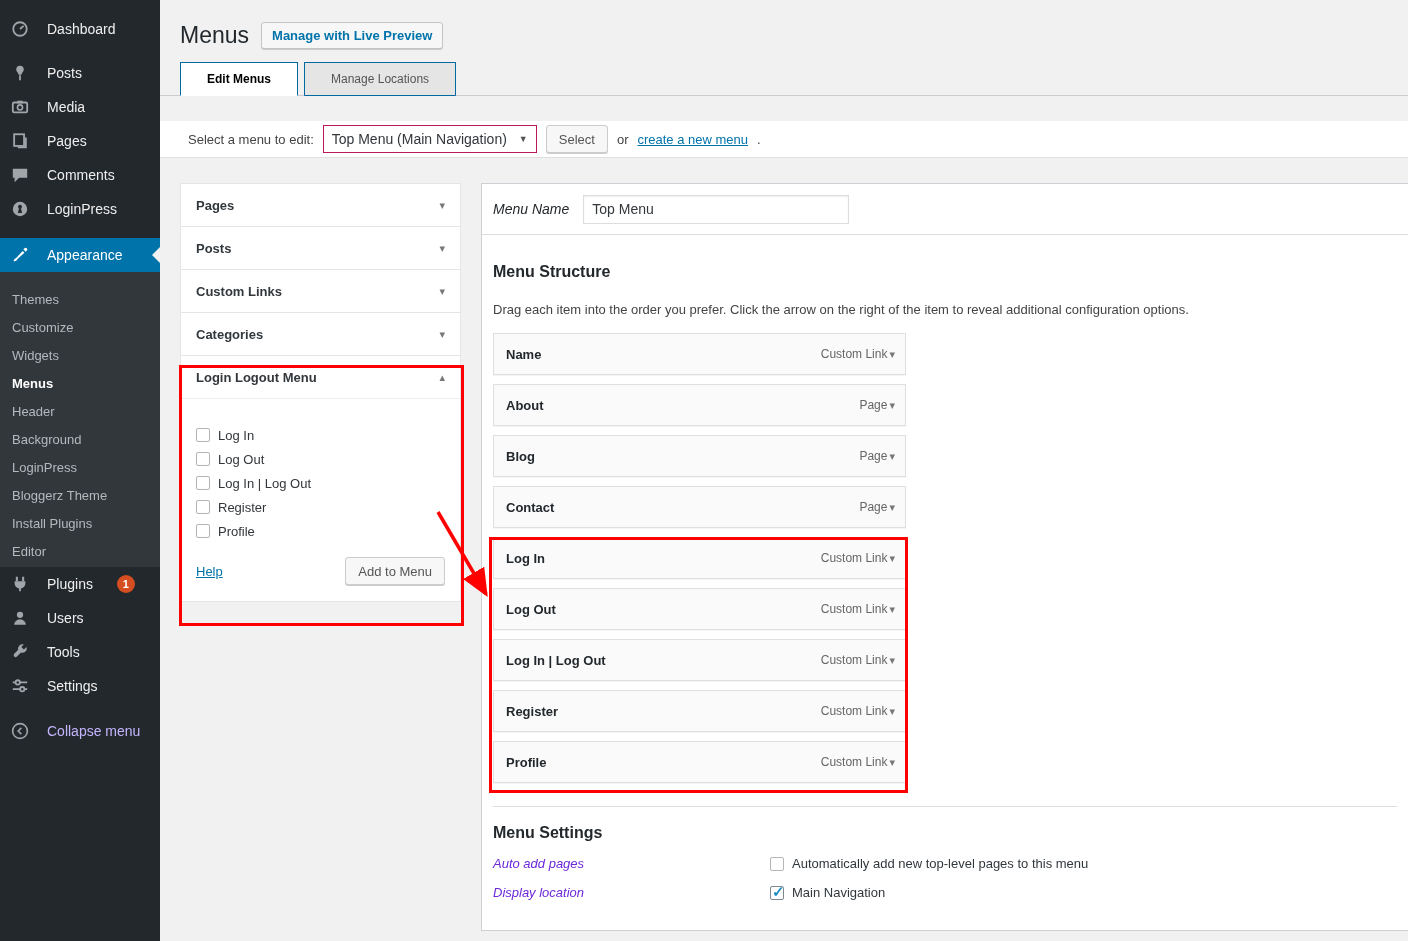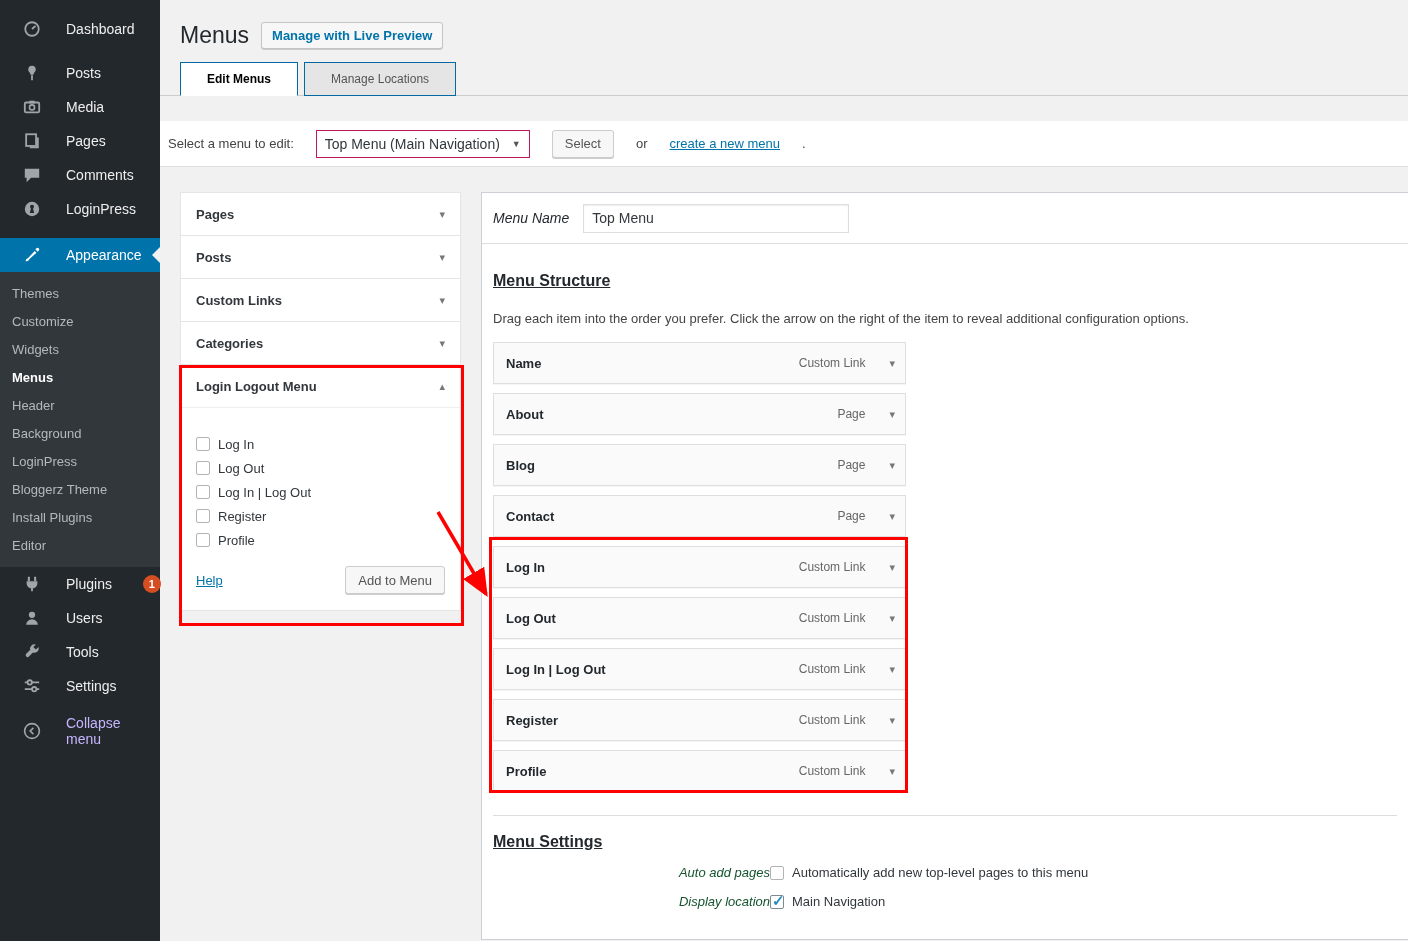--- a/index.html
+++ b/index.html
@@ -3,49 +3,49 @@
 <meta charset="utf-8">
 <style>
   * { margin:0; padding:0; box-sizing:border-box; }
   html,body { width:1408px; height:941px; }
   body { font-family:"Liberation Sans",sans-serif; font-size:13px; color:#444;
          background:#f1f1f1; position:relative; overflow:hidden; }
   .app { display:flex; width:100%; height:100%; }
 
   
   .sidebar { width:160px; flex-shrink:0; background:#23282d; color:#eee; padding-top:12px; position:relative; z-index:2; }
-  .sb-item { height:34px; display:flex; align-items:center; gap:24px; padding:0 22px; font-size:14px; color:#eee; cursor:pointer; }
+  .sb-item { height:34px; display:flex; align-items:center; gap:17px; padding:0 10px; font-size:14px; color:#eee; cursor:pointer; }
   .sb-item .icon { width:20px; height:20px; display:flex; align-items:center; justify-content:center; color:#a0a5aa; flex-shrink:0; }
   .sb-item .icon svg { display:block; }
   .sb-sep { height:10px; }
   .sb-sep2 { height:12px; }
   .sb-item.active { background:#0073aa; color:#fff; position:relative; }
   .sb-item.active .icon { color:#fff; }
   .sb-item.active::after { content:""; position:absolute; right:0; top:50%; margin-top:-8px;
       border:8px solid transparent; border-right-color:#f1f1f1; }
   .submenu { background:#32373c; padding:7px 0 8px; }
-  .submenu-item { height:28px; display:flex; align-items:center; padding:0 12px; font-size:13px; color:#b4b9be; cursor:pointer; }
+  .submenu-item { height:28px; display:flex; align-items:flex-end; padding:0 12px; font-size:13px; color:#b4b9be; cursor:pointer; }
   .submenu-item.active { color:#fff; font-weight:bold; }
   .badge { background:#d54e21; color:#fff; font-size:11px; min-width:18px; height:18px; border-radius:9px;
       display:inline-flex; align-items:center; justify-content:center; padding:0 5px; margin-left:7px; font-weight:bold; }
   .collapse-item { margin-top:11px; color:#c4b5fd; }
 
   
   .content { flex:1; position:relative; min-width:0; }
   .title-row { padding:20px 0 0 20px; display:flex; align-items:center; gap:12px; height:50px; }
   .page-title { font-size:23px; font-weight:400; color:#23282d; line-height:30px; }
   .live-preview-btn { background:#f7f7f7; border:1px solid #c3c4c7; border-radius:3px; color:#0073aa;
       font-size:13px; font-weight:600; padding:5px 10px; cursor:pointer; box-shadow:0 1px 0 #ccc; font-family:inherit; }
   .tabs { margin-top:12px; padding-left:20px; border-bottom:1px solid #ccc; display:flex; }
   .tab { padding:7px 26px; font-size:12px; line-height:18px; background:#e5e5e5; border:1px solid #0369a1;
       margin-right:6px; margin-bottom:-1px; color:#555; cursor:pointer; }
   .tab.active { background:#fff; color:#000; border-bottom-color:#fff; font-weight:600; }
 
-  .select-bar { margin-top:25px; background:#fff; height:46px; display:flex; align-items:center;
-      padding-left:8px; gap:22px; border-bottom:1px solid #dfdfdf; }
+  .select-bar { margin-top:25px; background:#fff; height:37px; display:flex; align-items:center;
+      padding-left:28px; gap:9px; border-bottom:1px solid #dfdfdf; }
   .dropdown { height:28px; min-width:203px; background:#fff; border:1px solid #be185d; display:inline-flex;
       align-items:center; justify-content:flex-end; padding:0 8px; font-size:14px; color:#32373c; cursor:pointer; }
   .dropdown .arrow { font-size:9px; color:#555; margin-left:12px; }
   .btn { background:#f7f7f7; border:1px solid #ccc; border-radius:3px; color:#555; font-size:13px;
       padding:5px 12px; cursor:pointer; box-shadow:0 1px 0 #ccc; font-family:inherit; height:28px; }
   .link { color:#0073aa; text-decoration:underline; cursor:pointer; }
 
   .columns { margin-top:25px; display:flex; align-items:flex-start; padding-left:20px; }
   .left-col { width:281px; flex-shrink:0; }
   .accordion { background:#fff; border:1px solid #e5e5e5; }
@@ -59,32 +59,32 @@
   .checkbox.checked { border-color:#7e8993; }
   .checkbox.checked::after { content:"\2713"; position:absolute; top:-4px; left:1px; font-size:15px; font-weight:bold; color:#1e8cbe; }
   .acc-footer { margin-top:18px; display:flex; align-items:center; justify-content:space-between; }
 
   .right-col { flex:1; margin-left:20px; background:#fff; border:1px solid #ccd0d4; border-right:none; min-height:745px; }
   .name-bar { height:51px; display:flex; align-items:center; padding:0 11px; border-bottom:1px solid #ddd; }
   .name-label { font-style:italic; font-size:14px; color:#23282d; margin-right:14px; }
   .name-input { width:266px; height:29px; border:1px solid #ddd; padding:0 8px; font-size:14px; color:#32373c;
       font-family:inherit; box-shadow:inset 0 1px 2px rgba(0,0,0,.07); }
   .structure-wrap { padding:0 11px 30px; }
-  .section-title { font-size:16px; font-weight:bold; color:#23282d; margin-top:27px; line-height:19px;text-decoration:underline; }
+  .section-title { font-size:16px; font-weight:bold; color:#23282d; margin-top:27px; line-height:19px; }
   .structure-help { font-size:13px; color:#444; margin-top:20px; line-height:17px; }
   .menu-items { margin-top:15px; }
   .menu-item { width:413px; height:42px; background:#fafafa; border:1px solid #dfdfdf; display:flex; align-items:center;
       justify-content:space-between; padding:0 10px 0 12px; margin-bottom:9px; cursor:move; box-shadow:0 1px 0 rgba(0,0,0,.04); }
   .mi-label { font-size:13px; font-weight:bold; color:#23282d; }
-  .mi-right { display:flex; align-items:center; gap:24px; }
+  .mi-right { display:flex; align-items:center; gap:2px; }
   .mi-type { font-size:12px; color:#666; }
   .divider { height:1px; background:#ddd; margin-top:23px; }
   .setting-row { display:flex; align-items:center; margin-top:14px; }
   .settings-title { margin-top:16px; }
-  .setting-label { width:277px; font-style:italic; font-size:13px; color:#14532d; flex-shrink:0;text-align:right; }
+  .setting-label { width:277px; font-style:italic; font-size:13px; color:#6d28d9; flex-shrink:0; }
   .setting-option { display:flex; align-items:center; gap:8px; font-size:13px; color:#32373c; }
 
   
   .annotation { position:absolute; border:3px solid #ff0000; pointer-events:none; z-index:10; }
   #red-box-1 { left:179px; top:365px; width:285px; height:261px; }
   #red-box-2 { left:489px; top:537px; width:419px; height:256px; }
   #red-arrow { position:absolute; left:430px; top:502px; pointer-events:none; z-index:11; }
 </style>
 </head>
 <body>

